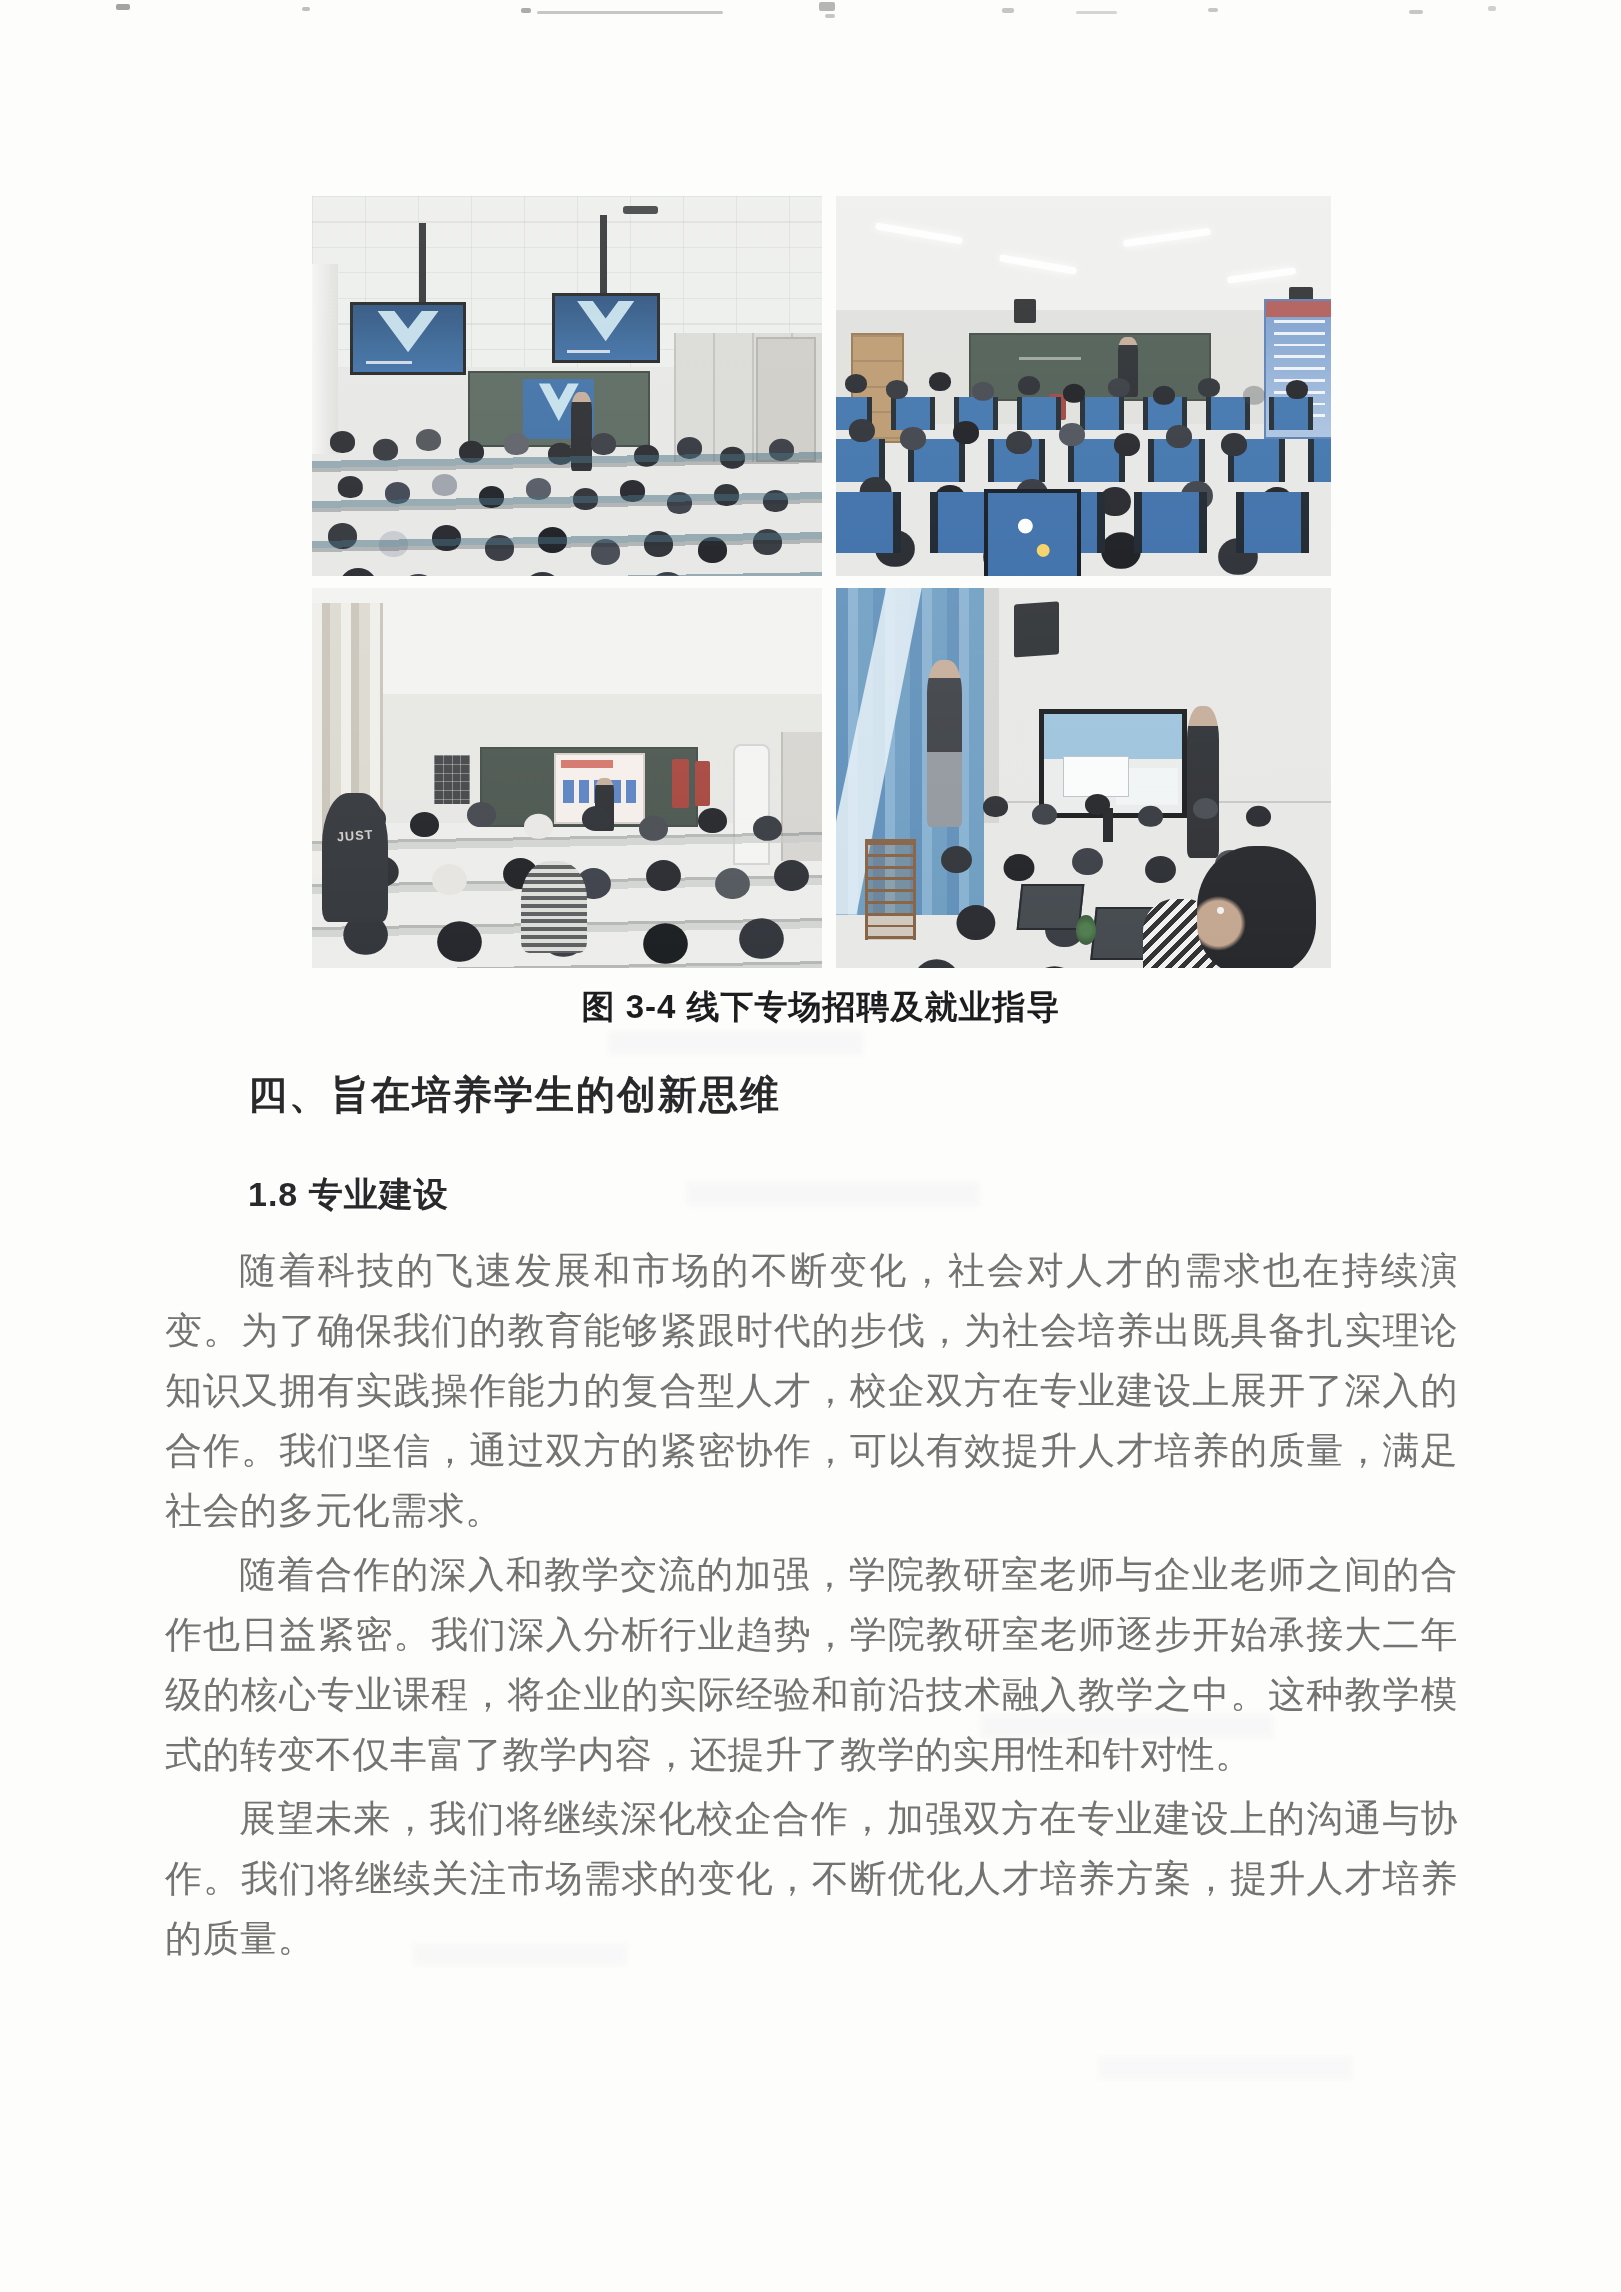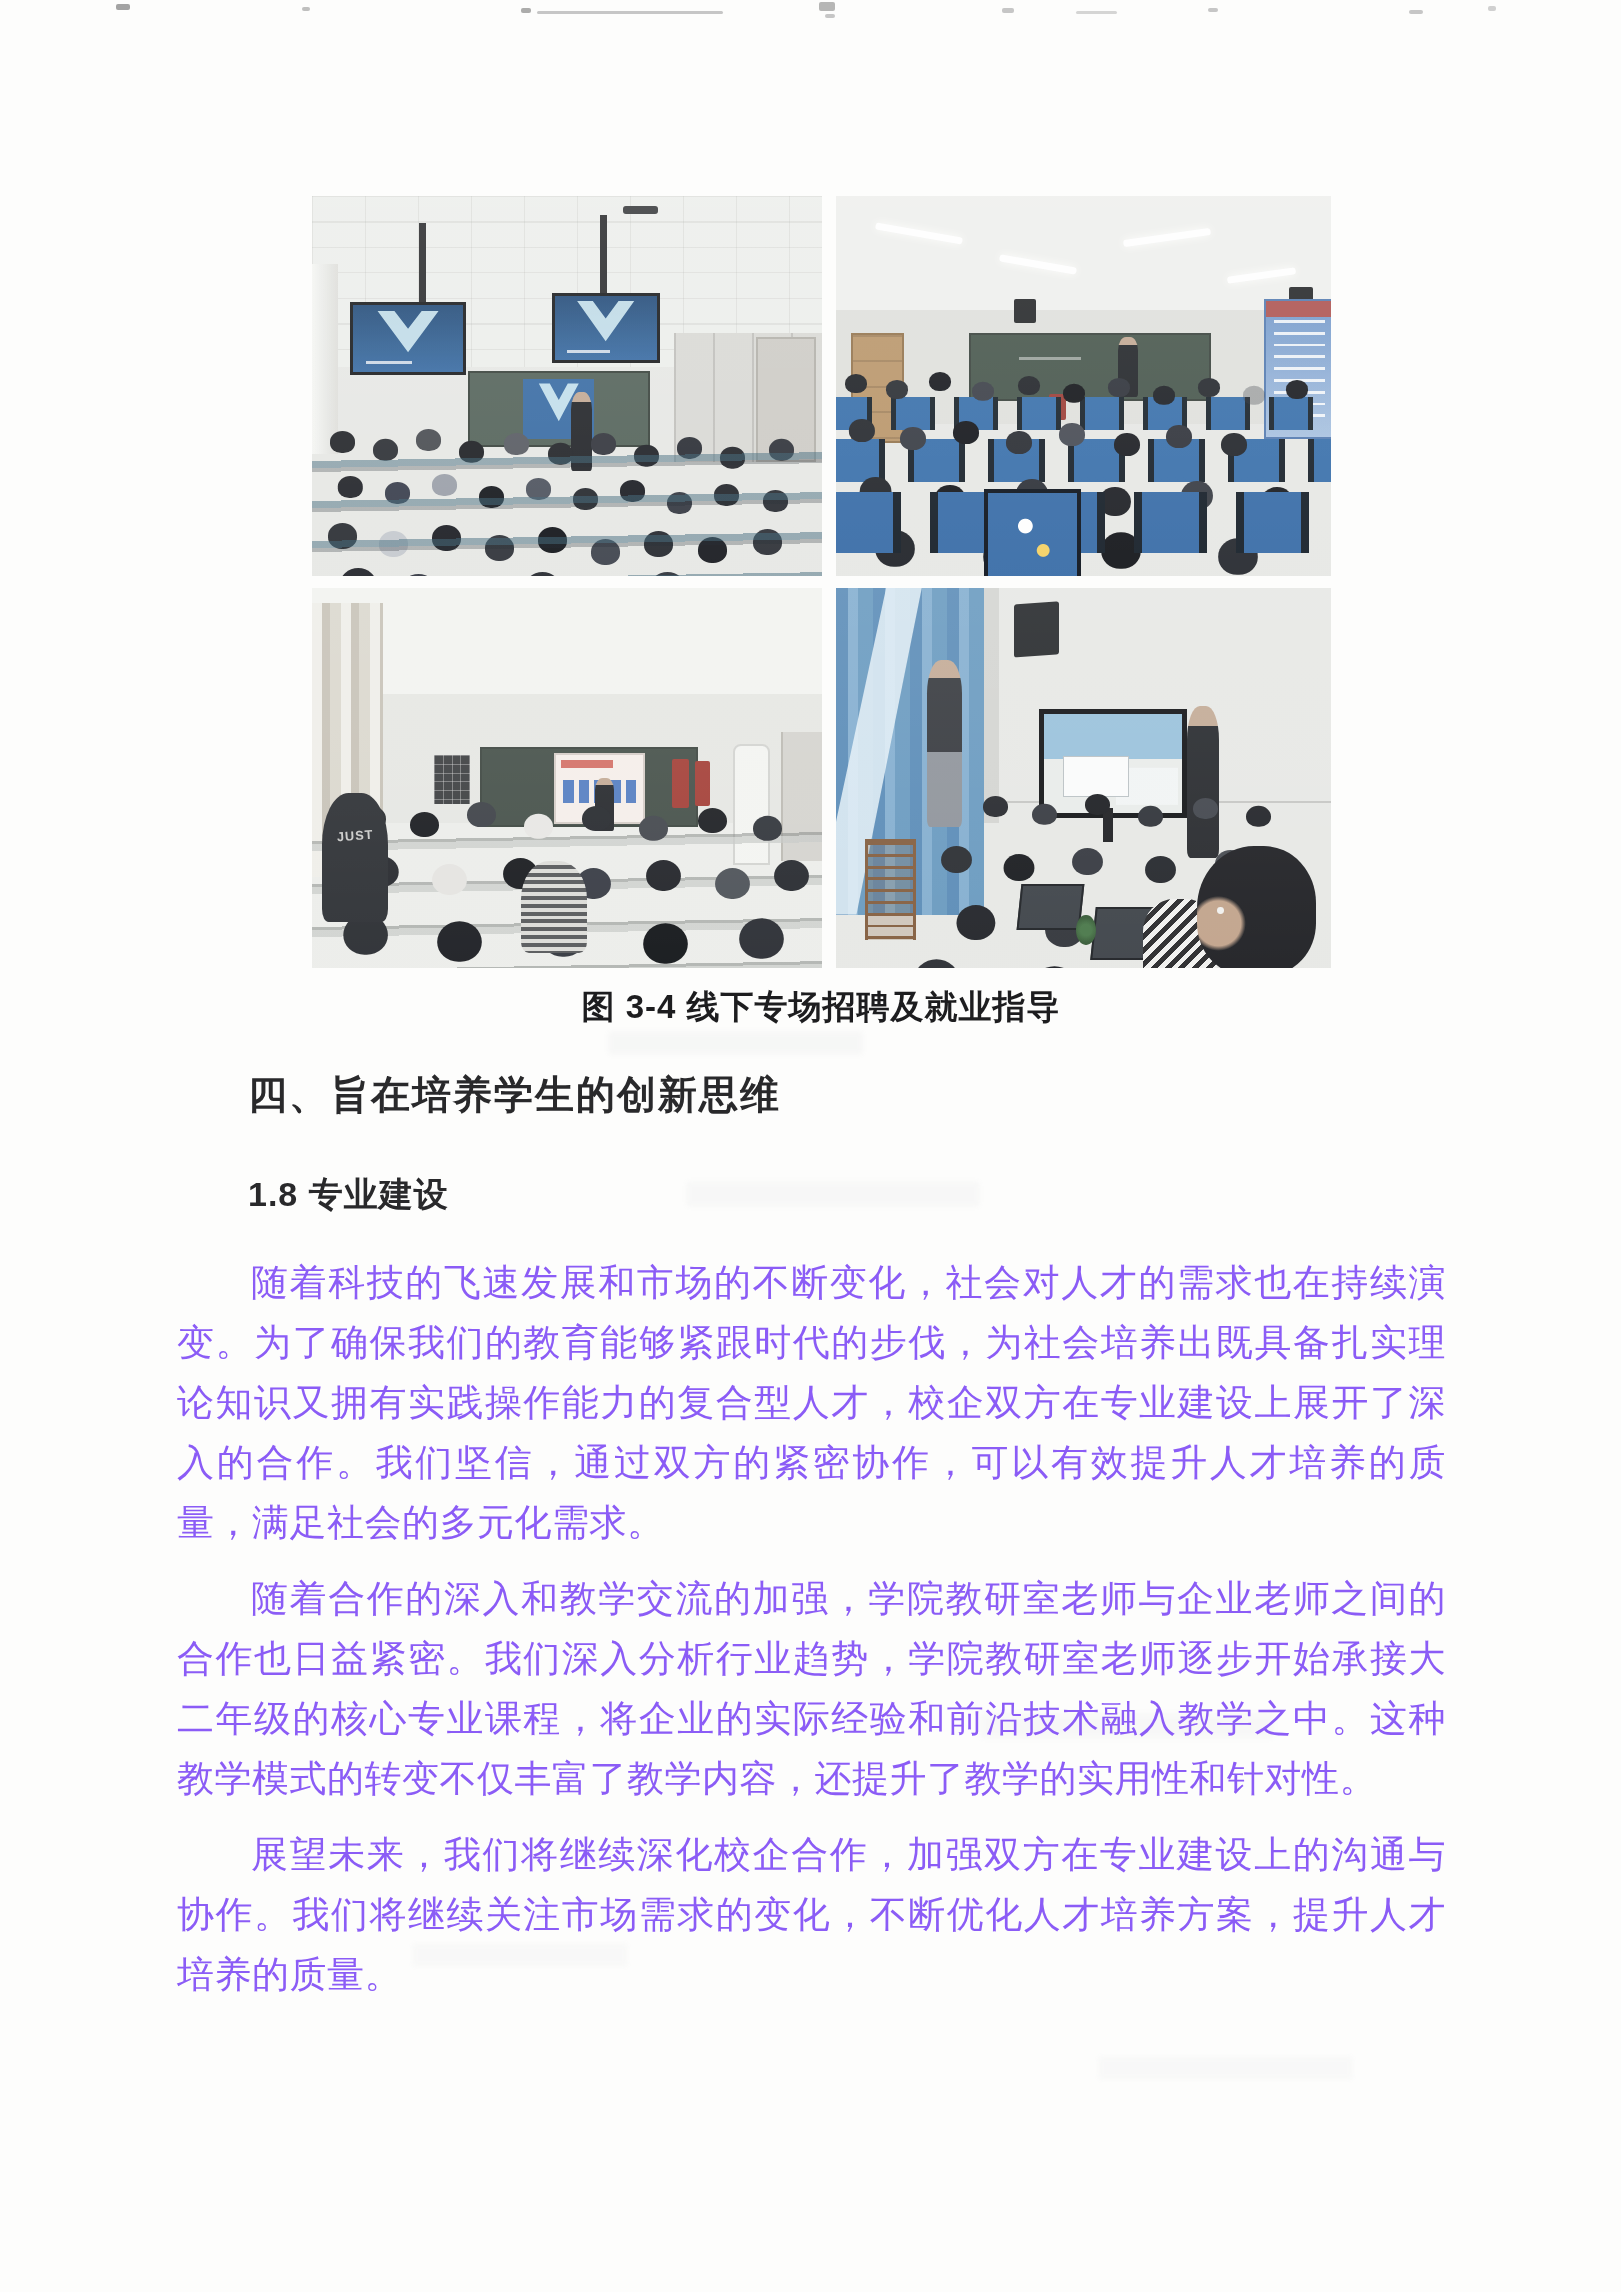--- a/index.html
+++ b/index.html
@@ -144,21 +144,21 @@
     -59px 173px 0 9.8px #272b32,59px 180px 0 9.8px #1a1d23;}
 
   
   .caption{position:absolute;left:312px;top:976px;width:1018px;text-align:center;
     font-family:"Liberation Sans","DejaVu Sans",sans-serif;font-weight:bold;font-size:33px;color:#1d1d1f;letter-spacing:1px;margin-top:9px;}
   .heading{position:absolute;left:248px;top:1068px;margin:0;
     font-family:"Liberation Sans","DejaVu Sans",sans-serif;font-weight:bold;font-size:39px;color:#29292b;letter-spacing:2px;}
   .subheading{position:absolute;left:248px;top:1172px;margin:0;
     font-family:"Liberation Sans","DejaVu Sans",sans-serif;font-weight:bold;font-size:34px;color:#29292b;letter-spacing:1px;}
   .bodytext{position:absolute;left:161px;top:1237px;width:1301px;}
-  .bodytext p{margin:16px;text-indent:2em;text-align:justify;font-size:37px;line-height:60px;color:#8b5cf6;letter-spacing:0.5px;}
+  .bodytext p{margin:4px;text-indent:2em;text-align:justify;font-size:37px;line-height:60px;color:#737373;letter-spacing:0.5px;}
   .footer{position:absolute;left:0;top:2135px;width:1621px;text-align:center;font-size:26.5px;color:#36373a;letter-spacing:2px;}
 </style>
 </head>
 <body>
 
 <div class="page">
 
   <div class="speck" style="left:116px;top:3.9px;width:13.7px;height:5.9px;opacity:.5;"></div>
   <div class="speck" style="left:302px;top:6.9px;width:7.8px;height:3.9px;opacity:.35;"></div>
   <div class="speck" style="left:521px;top:7.8px;width:9.8px;height:4.9px;opacity:.45;"></div>

